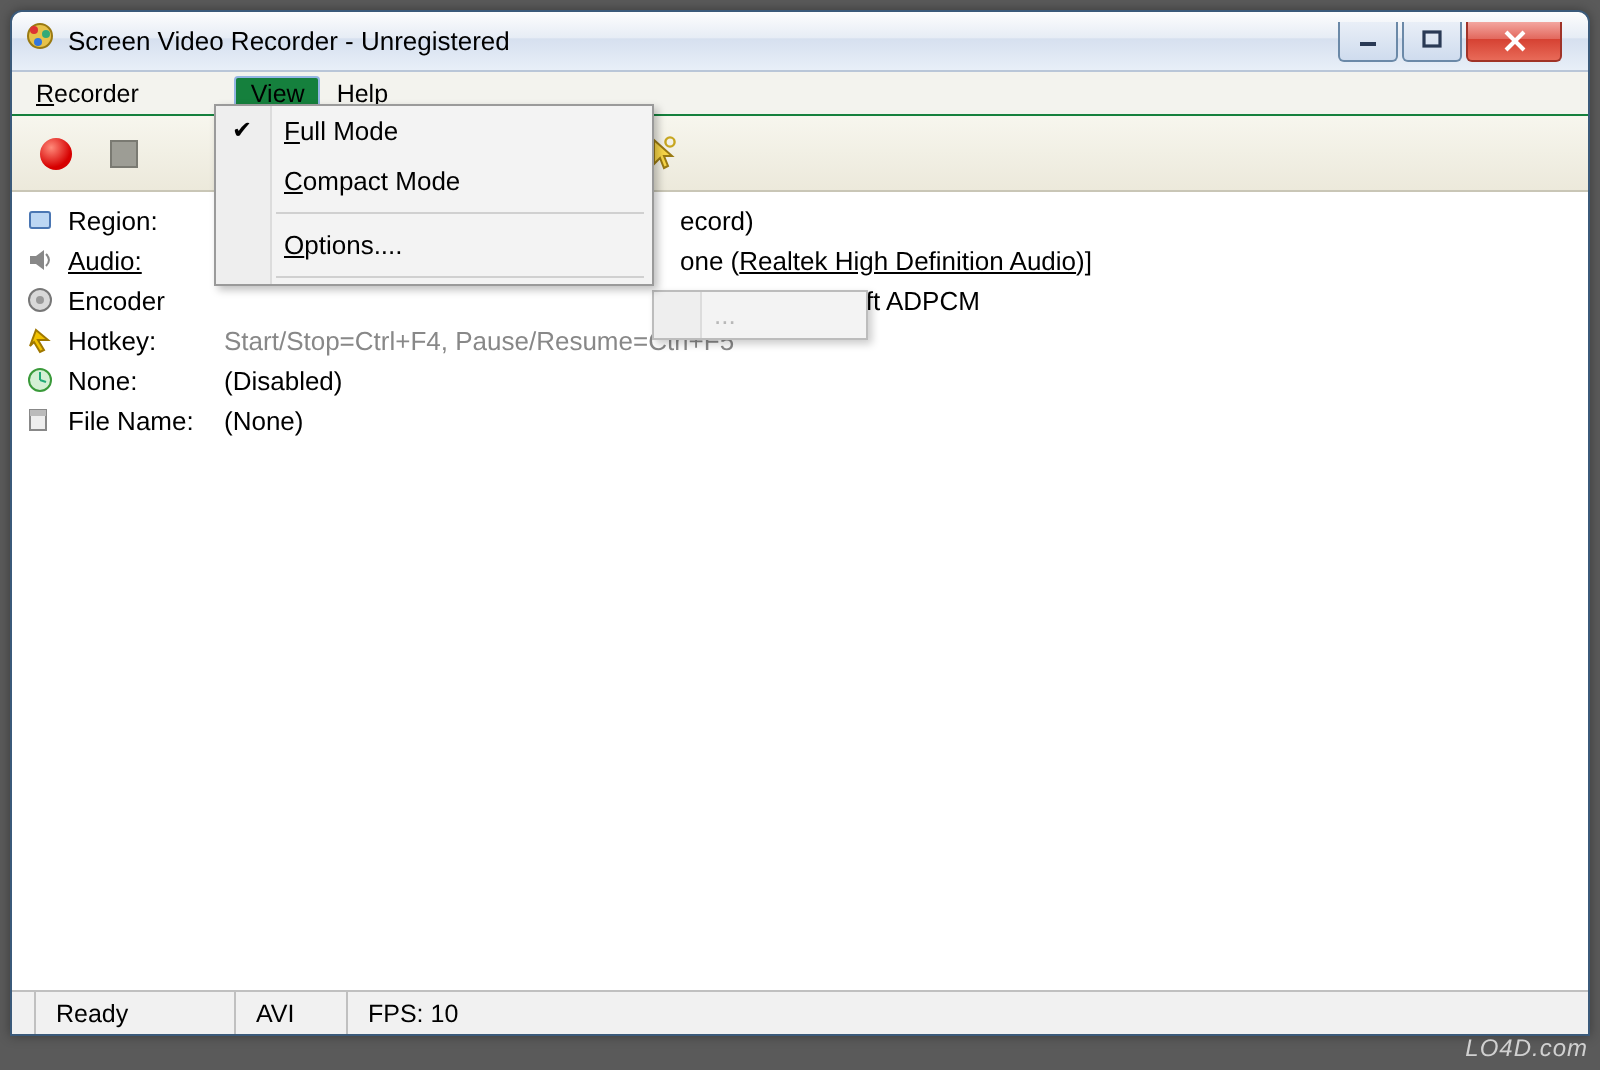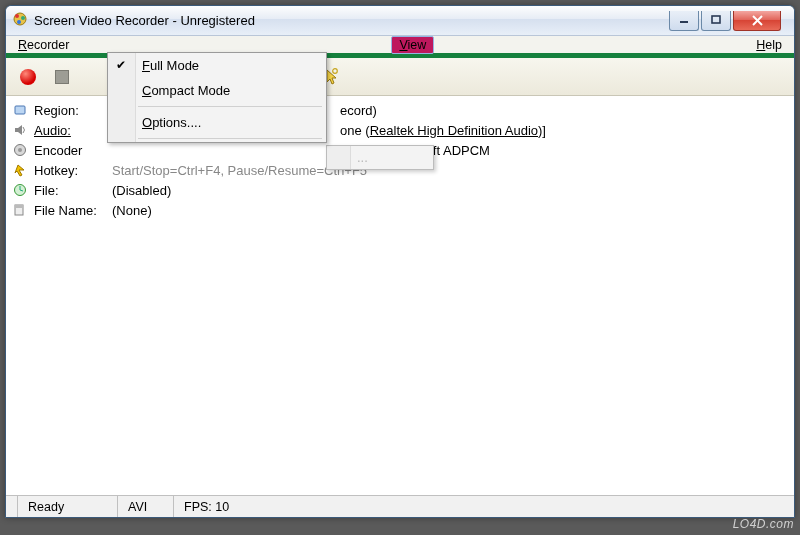--- a/index.html
+++ b/index.html
@@ -11,23 +11,23 @@
 .titlebar .title { font-size: 13px; color: #000; flex: 1; }
 .win-btns { display: flex; align-items: center; height: 100%; }
 .win-btn { width: 30px; height: 20px; margin-left: 2px; border: 1px solid #6b89a8; border-top: none; border-radius: 0 0 3px 3px; display: flex; align-items: center; justify-content: center; font-size: 12px; }
 .win-min { background: linear-gradient(#e9eff7,#cfdcee); }
 .win-max { background: linear-gradient(#e9eff7,#cfdcee); }
 .win-close { width: 48px; background: linear-gradient(#f3a6a0,#e2675c 45%,#d64233 46%,#e86a58); border-color: #a03328; color: #fff; font-weight: bold; }
 .win-close svg line { stroke:#fff; stroke-width:2; }
 .win-min svg,.win-max svg { display:block; }
 
 
-.menubar { height: 22px; background: #f3f3ee; border-bottom: 5px solid #15803d; display: flex; align-items: center; padding: 0 4px; font-size: 12.5px; justify-content: space-between; }
+.menubar { height: 22px; background: #f3f3ee; border-bottom: 1px solid #15803d; display: flex; align-items: center; padding: 0 4px; font-size: 12.5px; }
 .menu-item { padding: 2px 8px; cursor: default; }
-.menu-item.open { background: #be185d; border: 1px solid #94b5e3; padding: 1px 7px; border-radius: 2px; }
+.menu-item.open { background: #15803d; border: 1px solid #94b5e3; padding: 1px 7px; border-radius: 2px; margin-left: 40px; }
 .menu-u { text-decoration: underline; }
 
 
 .toolbar { height: 38px; background: linear-gradient(#f7f6ee,#ece9db); border-bottom: 1px solid #c9c6b6; display: flex; align-items: center; padding: 0 8px; gap: 6px; }
 .tb-btn { width: 28px; height: 28px; display: flex; align-items: center; justify-content: center; border: 1px solid transparent; border-radius: 3px; }
 .tb-sep { width: 1px; height: 26px; background: #c9c6b6; margin: 0 4px; }
 .circle-red { width: 16px; height: 16px; border-radius: 50%; background: radial-gradient(circle at 35% 30%,#ff8a7a,#d60000 65%); }
 .square-grey { width: 14px; height: 14px; background: #9d9d95; border: 1px solid #7a7a72; }
 
 
@@ -177,21 +177,21 @@
     </div>
 
     <div class="row">
       <span class="icon">
           <svg width="14" height="14">
             <circle cx="7" cy="7" r="5.5" fill="#d4f0d4" stroke="#3a9a3a"></circle>
             <line x1="7" y1="7" x2="7" y2="3" stroke="#2a7"></line>
             <line x1="7" y1="7" x2="10" y2="8" stroke="#2a7"></line>
           </svg>
         </span>
-      <span class="label">File:</span>
+      <span class="label">None:</span>
       <span class="value">(Disabled)</span>
     </div>
 
     <div class="row">
       <span class="icon">
           <svg width="14" height="14">
             <rect x="2" y="2" width="8" height="10" fill="#eee" stroke="#888"></rect>
             <rect x="2" y="2" width="8" height="3" fill="#bbb"></rect>
           </svg>
         </span>

